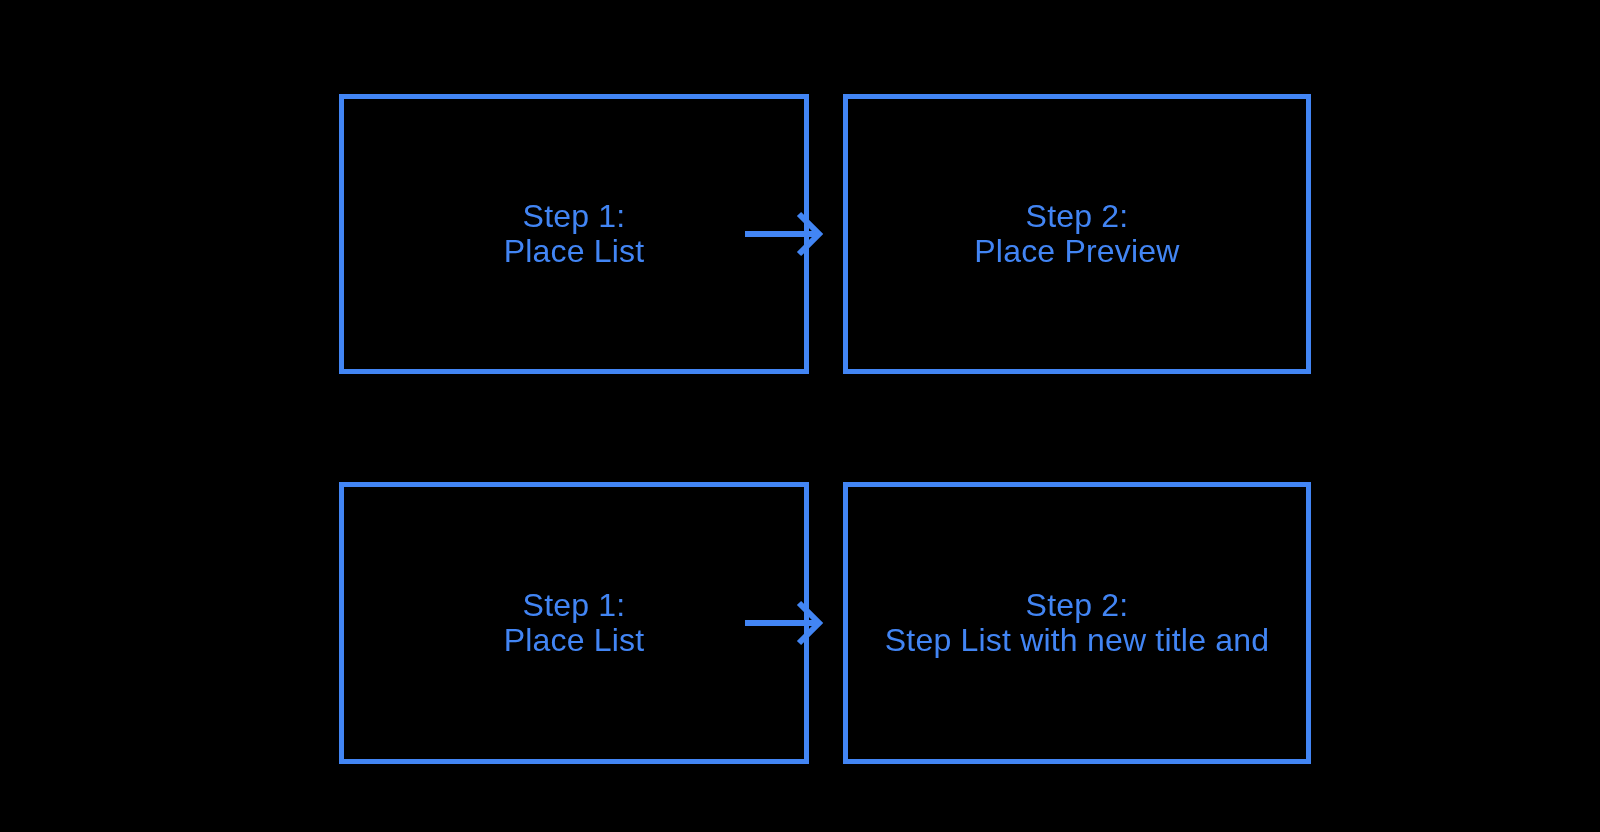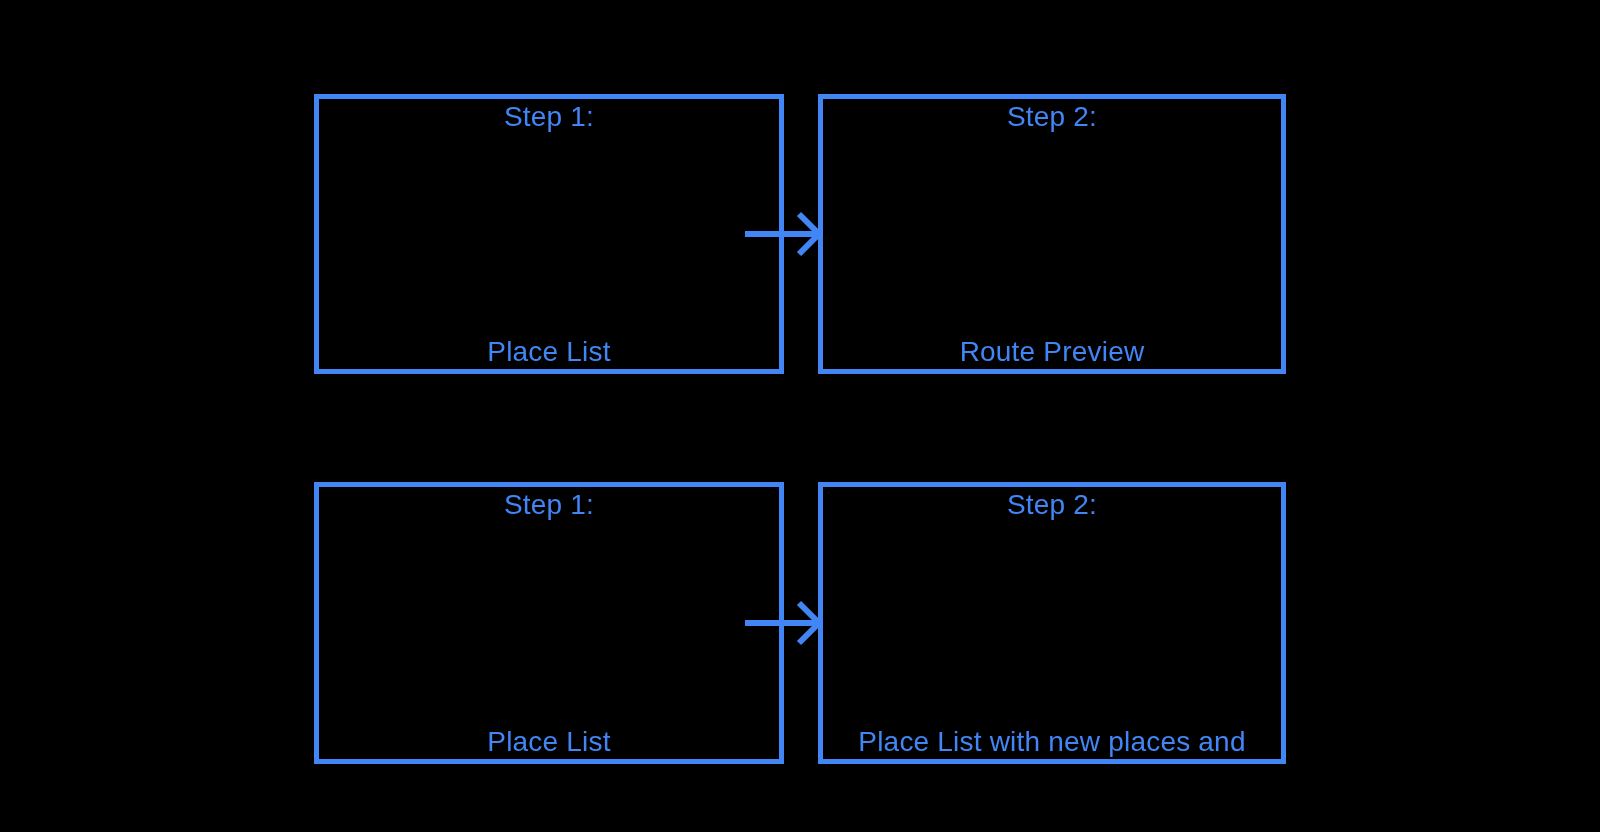--- a/index.html
+++ b/index.html
@@ -19,27 +19,28 @@
     inset: 0;
   }
   .flow-box {
     position: absolute;
     box-sizing: border-box;
     border: 5px solid var(--accent, #4285F4);
     background: transparent;
     display: flex;
     flex-direction: column;
     align-items: center;
-    justify-content: space-between;
+    justify-content: center;
     text-align: center;
     color: var(--accent, #4285F4);
-    font-size: 28px;
+    font-size: 32px;
     line-height: 35px;
     font-weight: 500;
     letter-spacing: 0.2px;
+    margin-left: 25px;
   }
   .box-1 { left: 314px; top: 94px;  width: 470px; height: 280px; }
   .box-2 { left: 818px; top: 94px;  width: 468px; height: 280px; }
   .box-3 { left: 314px; top: 482px; width: 470px; height: 282px; }
   .box-4 { left: 818px; top: 482px; width: 468px; height: 282px; }
   .arrow {
     position: absolute;
     color: var(--accent, #4285F4);
     display: block;
   }
@@ -56,31 +57,31 @@
     <div>Place List</div>
   </div>
 
   <svg class="arrow arrow-1" width="88" height="56" viewBox="0 0 88 56" aria-hidden="true">
     <line x1="5" y1="28" x2="79" y2="28" stroke="currentColor" stroke-width="6"></line>
     <polyline points="59,8 79,28 59,48" fill="none" stroke="currentColor" stroke-width="6"></polyline>
   </svg>
 
   <div class="flow-box box-2">
     <div>Step 2:</div>
-    <div>Route Preview</div>
+    <div>Place Preview</div>
   </div>
 
   <div class="flow-box box-3">
     <div>Step 1:</div>
     <div>Place List</div>
   </div>
 
   <svg class="arrow arrow-2" width="88" height="56" viewBox="0 0 88 56" aria-hidden="true">
     <line x1="5" y1="28" x2="79" y2="28" stroke="currentColor" stroke-width="6"></line>
     <polyline points="59,8 79,28 59,48" fill="none" stroke="currentColor" stroke-width="6"></polyline>
   </svg>
 
   <div class="flow-box box-4">
     <div>Step 2:</div>
-    <div>Place List with new places and</div>
+    <div>Step List with new title and</div>
   </div>
 
 </div>
 
 </body></html>

